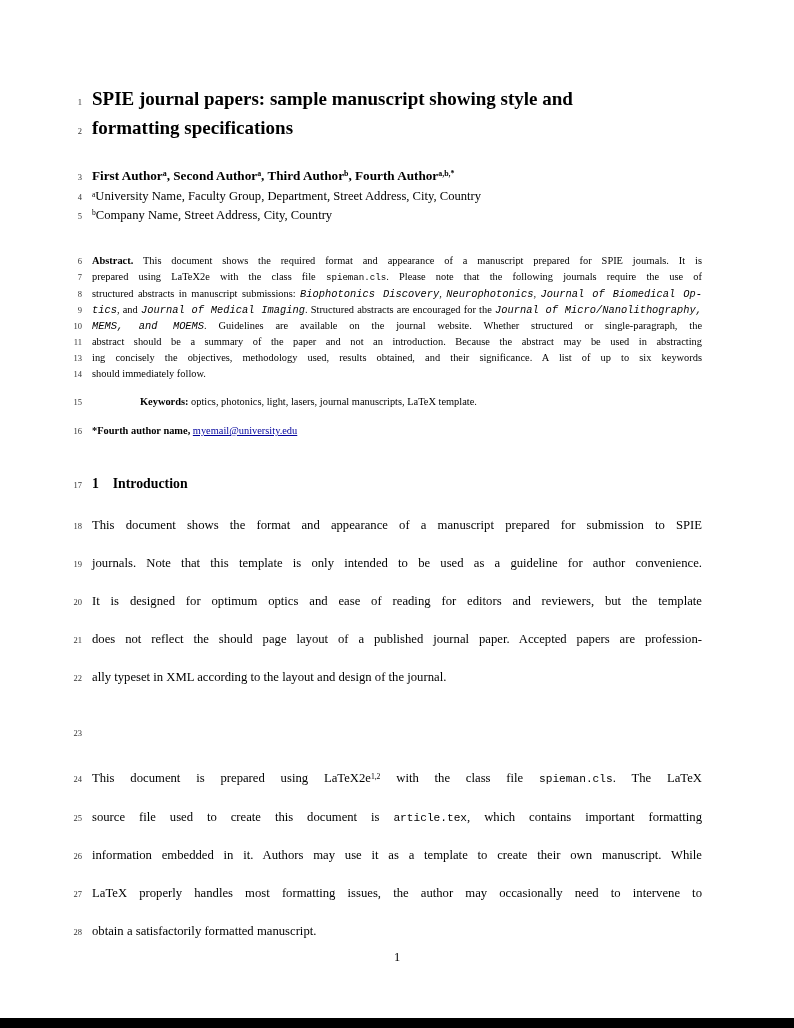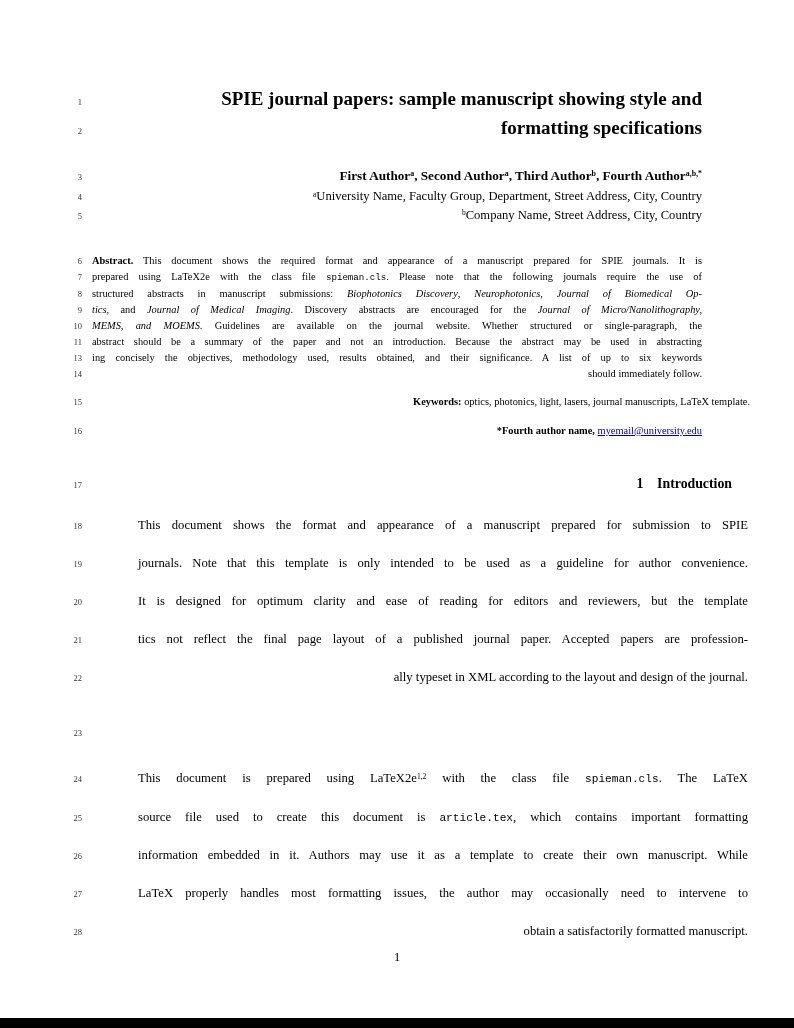--- a/index.html
+++ b/index.html
@@ -24,25 +24,25 @@
     flex: 0 0 20px;
     width: 20px;
     text-align: right;
     margin-right: 10px;
     font-size: 8.5px;
     font-weight: 400;
     font-style: normal;
     color: #333333;
     font-family: "Liberation Serif", serif;
   }
-  .ltext { width: 610px; min-width: 610px; text-align: right; }
+  .ltext { width: 610px; min-width: 610px; }
   .jl .ltext { text-align: justify; text-align-last: justify; }
 
   .seg-b { font-weight: 700; }
-  .seg-i { font-style: italic; }
+  .seg-i { font-style: italic; font-family: Liberation Mono, monospace; }
   .seg-m { font-family: "Liberation Mono", monospace; font-size: 0.88em; }
   .seg-sup { font-size: 0.6em; position: relative; top: -0.45em; }
   .seg-link { color: #00009c; text-decoration: underline; }
 
   .title-block { font-size: 19px; font-weight: 700; margin-bottom: 22px; }
   .title-block .line { line-height: 26px; }
 
   .author-block { font-size: 12.6px; margin-bottom: 28px; }
   .author-block .line { line-height: 17.5px; }
   .author-block .author-line { font-size: 13.2px; line-height: 20px; }
@@ -50,24 +50,24 @@
   .abstract-block { font-size: 10.4px; }
   .abstract-block .line { line-height: 16px; }
 
   .keywords-block { font-size: 10.4px; margin-top: 12px; }
   .keywords-block .line { line-height: 16px; gap: 48px; }
 
   .footnote-block { font-size: 10.4px; margin-top: 13px; }
   .footnote-block .line { line-height: 16px; }
 
   .section-heading { font-size: 13.8px; margin-top: 35px; margin-bottom: 21px; }
-  .section-heading .line { line-height: 19px; gap: 30px; }
+  .section-heading .line { line-height: 19px; }
 
   .body-par { font-size: 12.7px; }
-  .body-par .line { line-height: 18px; margin-bottom: 19px; gap: 46px; }
+  .body-par .line { line-height: 18px; margin-bottom: 19px; }
   .body-par .line:last-child { margin-bottom: 0; }
 
   .subsection-heading { font-size: 13.4px; margin-top: 37px; margin-bottom: 27px; }
   .subsection-heading .line { line-height: 18px; gap: 22px; }
 
   .footer {
     position: absolute;
     top: 950px;
     left: 0;
     width: 100%;
@@ -120,21 +120,21 @@
         <div class="line jl">
           <span class="lnum">7</span>
           <span class="ltext"><span class="">prepared using LaTeX2e with the class file </span><span class="seg-m">spieman.cls</span><span class="">. Please note that the following journals require the use of</span></span>
         </div>
         <div class="line jl">
           <span class="lnum">8</span>
           <span class="ltext"><span class="">structured abstracts in manuscript submissions: </span><span class="seg-i">Biophotonics Discovery</span><span class="">, </span><span class="seg-i">Neurophotonics</span><span class="">, </span><span class="seg-i">Journal of Biomedical Op-</span></span>
         </div>
         <div class="line jl">
           <span class="lnum">9</span>
-          <span class="ltext"><span class="seg-i">tics</span><span class="">, and </span><span class="seg-i">Journal of Medical Imaging</span><span class="">. Discovery abstracts are encouraged for the </span><span class="seg-i">Journal of Micro/Nanolithography,</span></span>
+          <span class="ltext"><span class="seg-i">tics</span><span class="">, and </span><span class="seg-i">Journal of Medical Imaging</span><span class="">. Structured abstracts are encouraged for the </span><span class="seg-i">Journal of Micro/Nanolithography,</span></span>
         </div>
         <div class="line jl">
           <span class="lnum">10</span>
           <span class="ltext"><span class="seg-i">MEMS, and MOEMS</span><span class="">. Guidelines are available on the journal website. Whether structured or single-paragraph, the</span></span>
         </div>
         <div class="line jl">
           <span class="lnum">11</span>
           <span class="ltext"><span class="">abstract should be a summary of the paper and not an introduction. Because the abstract may be used in abstracting</span></span>
         </div>
         <div class="line jl">
@@ -168,25 +168,25 @@
         <div class="line jl">
           <span class="lnum">18</span>
           <span class="ltext"><span class="">This document shows the format and appearance of a manuscript prepared for submission to SPIE</span></span>
         </div>
         <div class="line jl">
           <span class="lnum">19</span>
           <span class="ltext"><span class="">journals. Note that this template is only intended to be used as a guideline for author convenience.</span></span>
         </div>
         <div class="line jl">
           <span class="lnum">20</span>
-          <span class="ltext"><span class="">It is designed for optimum clarity and ease of reading for editors and reviewers, but the template</span></span>
+          <span class="ltext"><span class="">It is designed for optimum optics and ease of reading for editors and reviewers, but the template</span></span>
         </div>
         <div class="line jl">
           <span class="lnum">21</span>
-          <span class="ltext"><span class="">tics not reflect the final page layout of a published journal paper. Accepted papers are profession-</span></span>
+          <span class="ltext"><span class="">does not reflect the should page layout of a published journal paper. Accepted papers are profession-</span></span>
         </div>
         <div class="line">
           <span class="lnum">22</span>
           <span class="ltext"><span class="">ally typeset in XML according to the layout and design of the journal.</span></span>
         </div>
       </section>
       <section class="block subsection-heading">
         <div class="line">
           <span class="lnum">23</span>
         </div>

